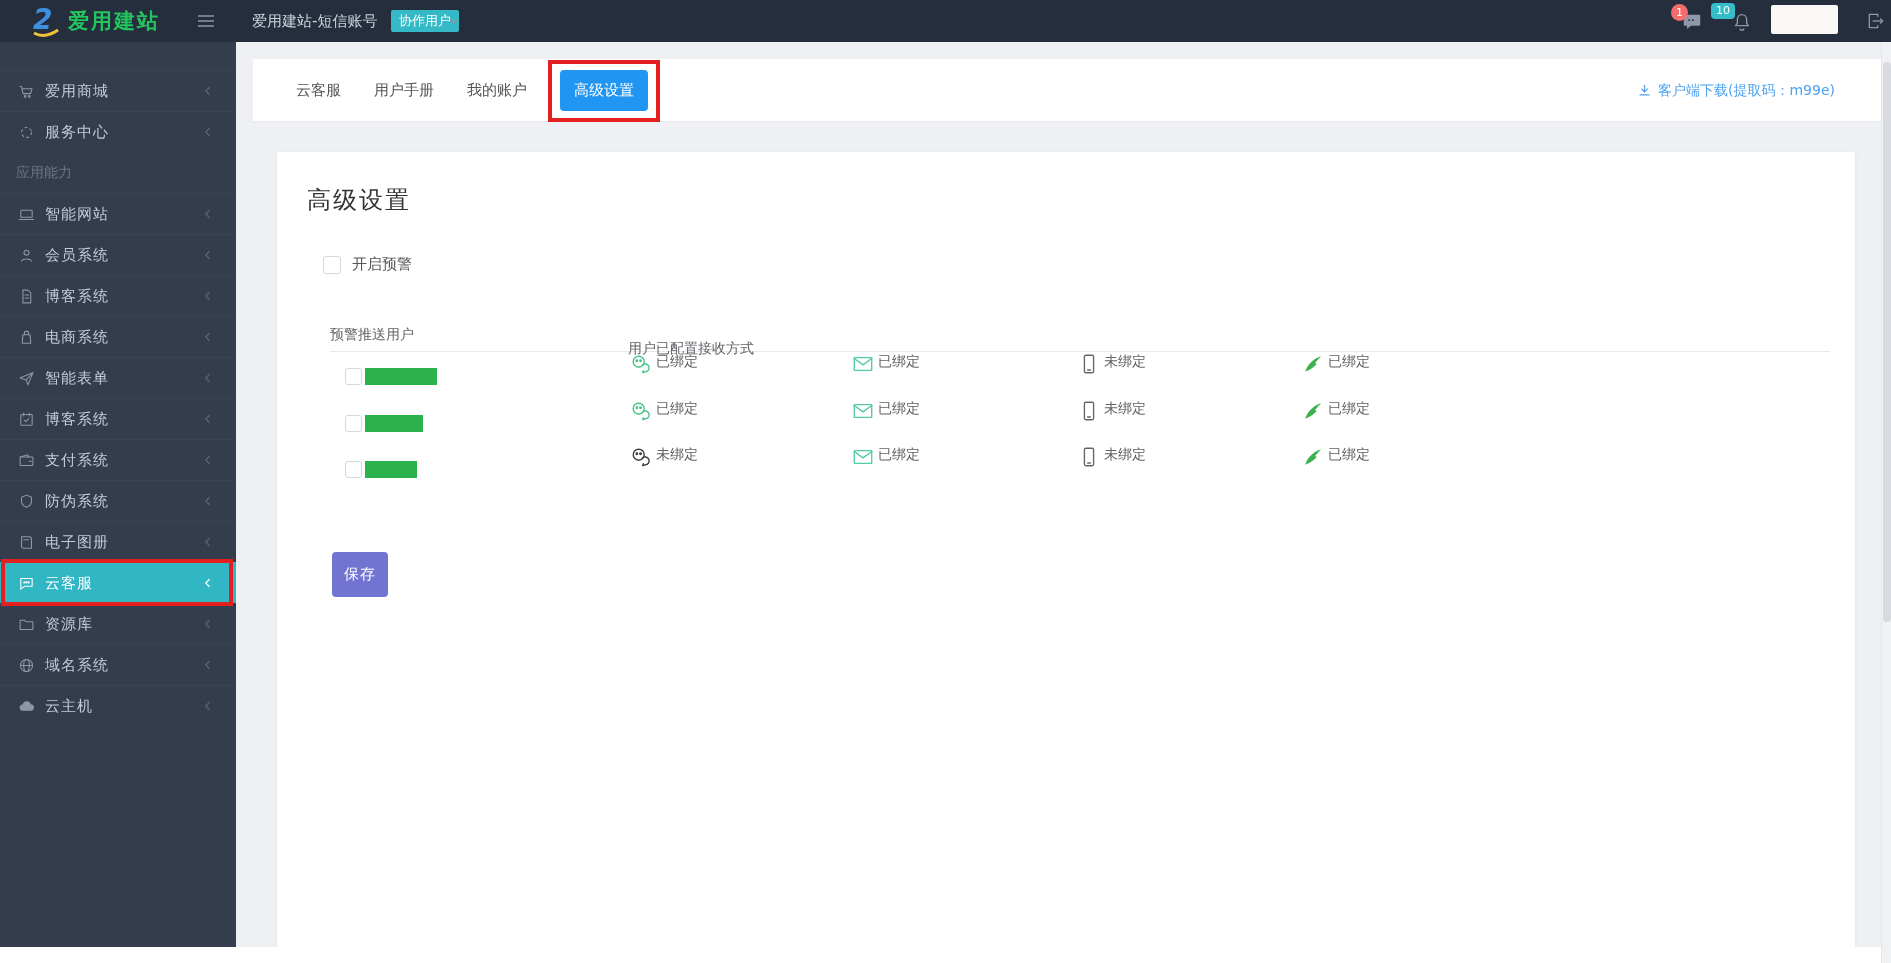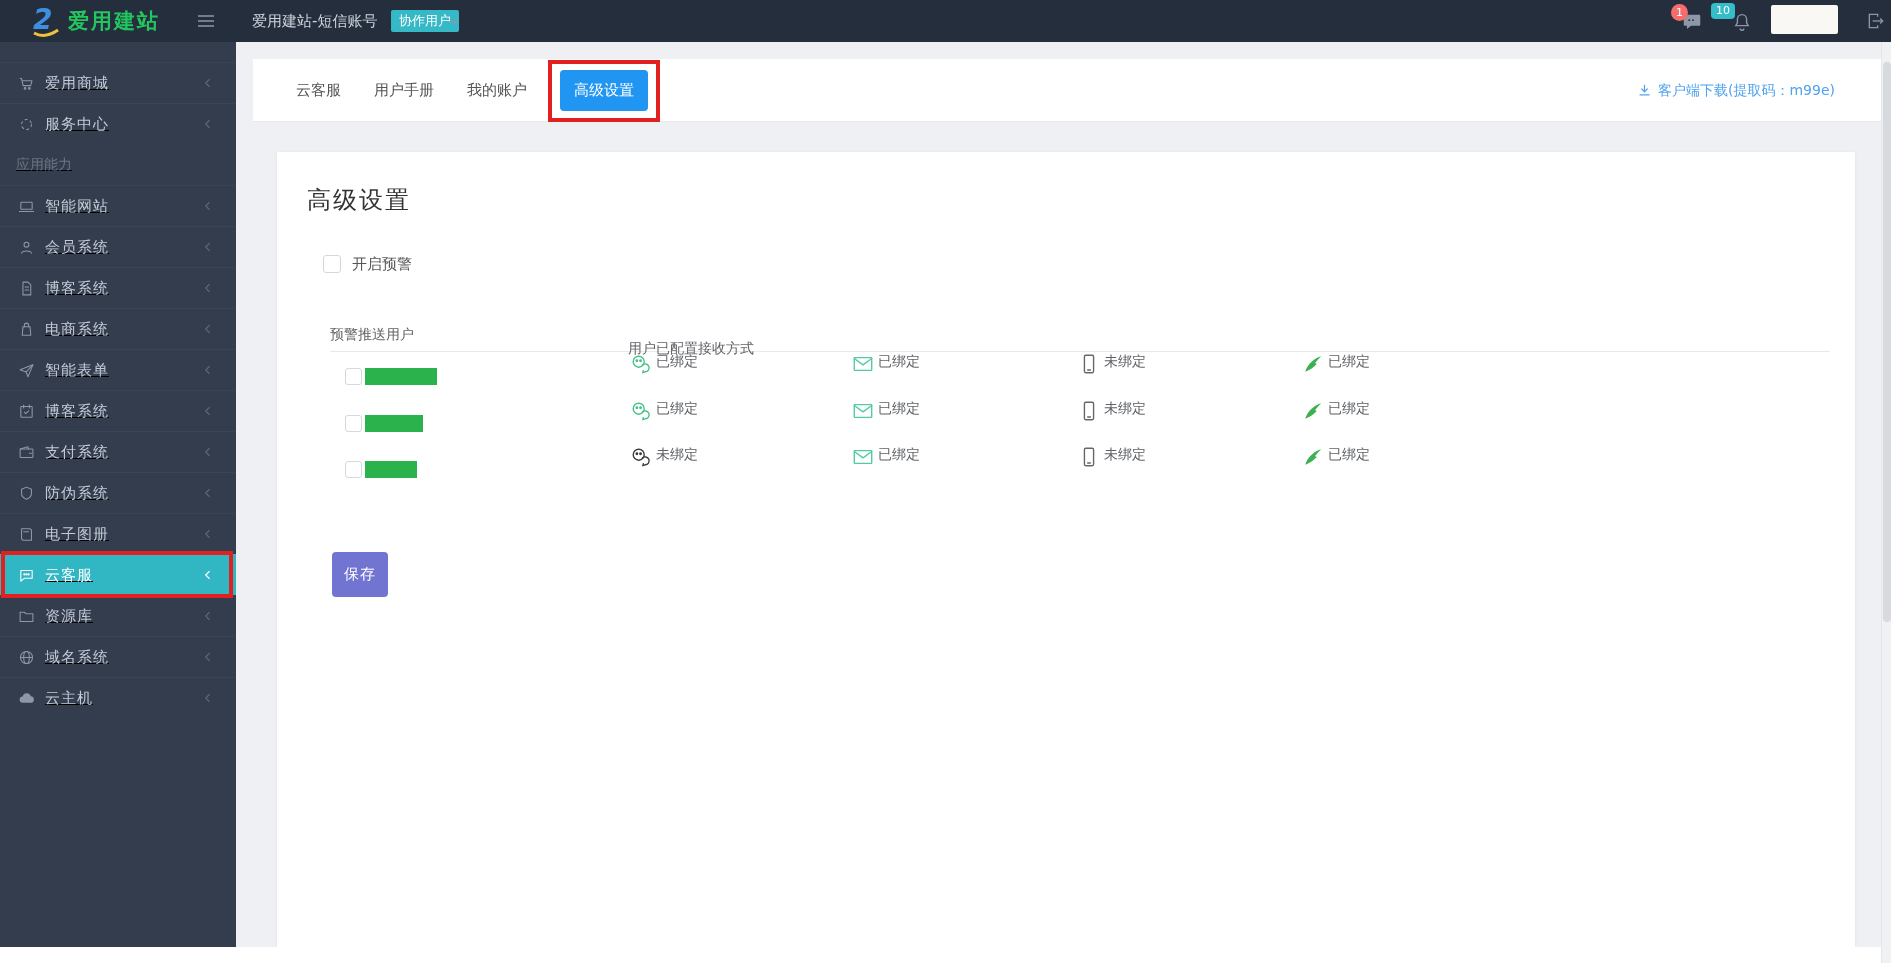--- a/index.html
+++ b/index.html
@@ -16,21 +16,21 @@
   .breadcrumb { position:absolute; left:252px; top:0; height:42px; line-height:42px; color:#cdd3dc; font-size:15px; }
   .role-badge { position:absolute; left:391px; top:10px; height:22px; line-height:22px; padding:0 8px; background:#35b9c6; color:#fff; font-size:13px; border-radius:2px; cursor:pointer; }
   .role-caret { position:absolute; left:448px; top:16px; width:12px; height:10px; color:#8d97a7; }
   .tb-icon { position:absolute; width:22px; height:22px; color:#8d97a7; cursor:pointer; }
   .badge { position:absolute; color:#fff; font-size:11px; text-align:center; z-index:7; }
   .badge-red { left:1671px; top:4px; width:17px; height:17px; line-height:17px; border-radius:50%; background:#f56c6c; }
   .badge-teal { left:1711px; top:3px; width:24px; height:16px; line-height:16px; border-radius:4px; background:#35bdc9; }
   .account-box { position:absolute; left:1771px; top:5px; width:67px; height:29px; background:#faf8f4; border-radius:2px; }
 
   
-  .sidebar { position:absolute; left:0; top:42px; width:236px; height:921px; background:#333d4e; z-index:2; padding-top:20px;text-decoration:underline; }
+  .sidebar { position:absolute; left:0; top:42px; width:236px; height:921px; background:#333d4e; z-index:2; padding-top:28px; }
   .side-section { height:41px; line-height:41px; padding-left:16px; color:#6b7585; font-size:14px; }
   .side-item { position:relative; height:41px; display:flex; align-items:center; cursor:pointer; border-top:1px solid rgba(255,255,255,0.04); }
   .side-item .icon { width:17px; height:17px; margin-left:18px; color:#8d97a7; flex:none; }
   .side-item .lbl { margin-left:10px; color:#c3cad5; font-size:15px; letter-spacing:1px; }
   .side-item .chev { position:absolute; right:22px; top:14px; width:12px; height:12px; color:#5c6678; }
   .side-item.active { background:#31b7c4; }
   .side-item.active .lbl, .side-item.active .icon, .side-item.active .chev { color:#fff; }
   .side-item .red-note { position:absolute; left:1px; right:3px; top:-4px; bottom:-3px; border:4px solid #e32020; pointer-events:none; z-index:3; }
   .icon svg, .chev svg, .tb-icon svg, .hamburger svg, .role-caret svg { width:100%; height:100%; display:block; }
 
@@ -40,21 +40,21 @@
   .tab { font-size:15px; color:#555; margin-right:33px; cursor:pointer; white-space:nowrap; }
   .tab-active-wrap { position:relative; margin-right:33px; }
   .tab-active { position:relative; background:#2095f2; color:#fff; font-size:15px; padding:11px 14px; border-radius:4px; cursor:pointer; white-space:nowrap; z-index:1; }
   .tab-red-note { position:absolute; left:-12px; right:-12px; top:-10px; bottom:-11px; border:4px solid #e32020; pointer-events:none; z-index:2; }
   .dl-link { position:absolute; right:46px; top:0; height:63px; display:flex; align-items:center; color:#4ea2f0; font-size:14px; cursor:pointer; }
   .dl-link .icon { width:15px; height:15px; margin-right:6px; color:#4ea2f0; }
 
   .card { position:absolute; left:41px; top:110px; width:1578px; height:795px; background:#fff; box-shadow:0 1px 4px rgba(0,0,0,0.06); }
   .card-title { position:absolute; left:30px; top:32px; font-size:24px; color:#333; letter-spacing:2px; }
   .cbx { width:17px; height:17px; background:#fff; border:1px solid #d5d8dc; border-radius:3px; cursor:pointer; flex:none; }
-  .enable-row { position:absolute; left:46px; top:103px; display:flex; }
+  .enable-row { position:absolute; left:46px; top:103px; display:flex; align-items:center; }
   .enable-row .cbx { width:18px; height:18px; }
   .enable-row .lbl { margin-left:11px; font-size:15px; color:#555; }
 
   .thead { position:absolute; left:53px; top:170px; width:1500px; height:30px; border-bottom:1px solid #e7e9ec; font-size:14px; color:#606266; }
   .thead .h1 { position:absolute; left:0; top:4px; }
   .thead .h2 { position:absolute; left:298px; top:18px; }
 
   .trow { position:absolute; left:0; width:1578px; height:47px; }
   .trow .cbx { position:absolute; left:68px; top:15px; }
   .redact { position:absolute; left:88px; top:15px; height:17px; background:#2bb24c; }

